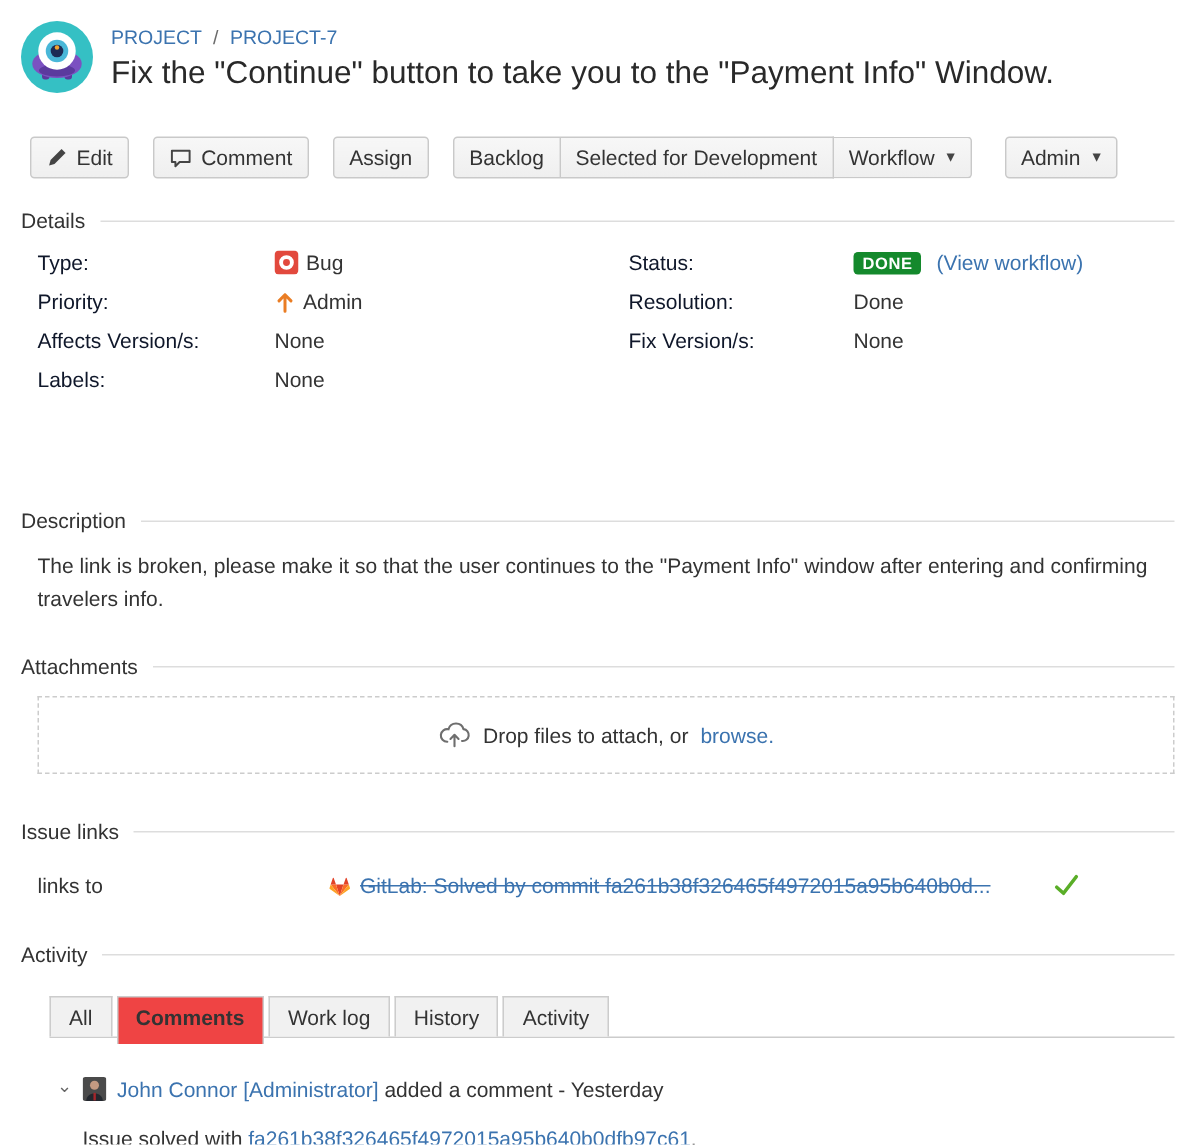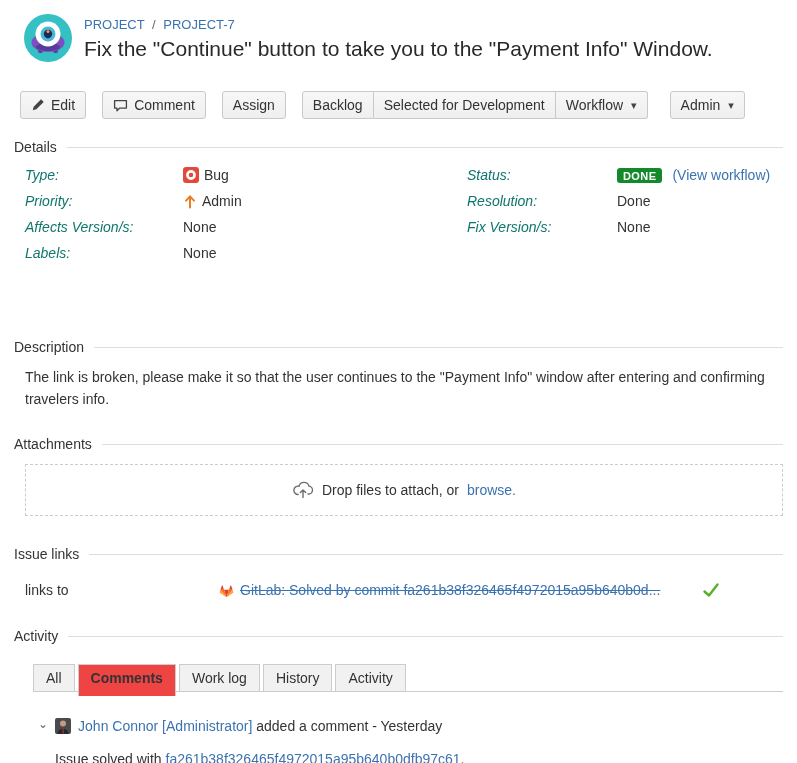--- a/index.html
+++ b/index.html
@@ -3,21 +3,21 @@
 <meta charset="utf-8">
 <style>
   html,body{margin:0;padding:0;background:#fff;}
   body{
     width:797px;height:763px;
     font-family:"Liberation Sans","DejaVu Sans",sans-serif;
     font-size:14px;color:#333;overflow:hidden;
   }
   a{text-decoration:none;cursor:pointer;}
   
-  .header{display:flex;align-items:flex-start;padding:14px 14px 0 14px;margin-left:10px;}
+  .header{display:flex;align-items:flex-start;padding:14px 14px 0 14px;}
   .issue-avatar{width:48px;height:48px;flex:0 0 48px;margin-right:12px;}
   .header-text{padding-top:3px;}
   .breadcrumb{font-size:13px;}
   .breadcrumb a{color:#3b73af;}
   .breadcrumb .sep{color:#6b6b6b;margin:0 4px;}
   .issue-title{font-size:21px;color:#292929;margin-top:5px;font-weight:400;}
   
   .toolbar{display:flex;align-items:flex-start;margin:16px 14px 0 20px;}
   .btn{
     display:inline-flex;align-items:center;gap:6px;
@@ -36,22 +36,22 @@
   
   .section{margin:0 14px;}
   .section-head{display:flex;align-items:center;margin-top:20px;}
   .section-head h2{font-size:14px;font-weight:normal;color:#333;margin:0;white-space:nowrap;}
   .section-head .rule{flex:1;border-top:1px solid #ddd;margin-left:10px;}
   
   .details-cols{display:flex;padding-left:11px;margin-top:12px;}
   .col-left{width:394px;}
   .col-right{flex:1;}
   .field-row{display:flex;align-items:center;min-height:16px;margin-bottom:10px;}
-  .field-label{color:#0f766e;flex:0 0 158px;font-style:italic;}
-  .col-right .field-label{flex:0 0 150px;margin-left:48px;}
+  .field-label{color:#0f172a;flex:0 0 158px;}
+  .col-right .field-label{flex:0 0 150px;}
   .field-value{color:#333;display:flex;align-items:center;gap:5px;}
   .status-badge{
     background:#14892c;color:#fff;font-weight:bold;font-size:11px;
     padding:2px 6px 1px 6px;border-radius:3px;letter-spacing:.4px;display:inline-block;
   }
   .workflow-link{color:#3b73af;margin-left:5px;}
   .type-icon,.prio-icon{display:inline-block;line-height:0;}
   
   .details-spacer{height:48px;}
   

